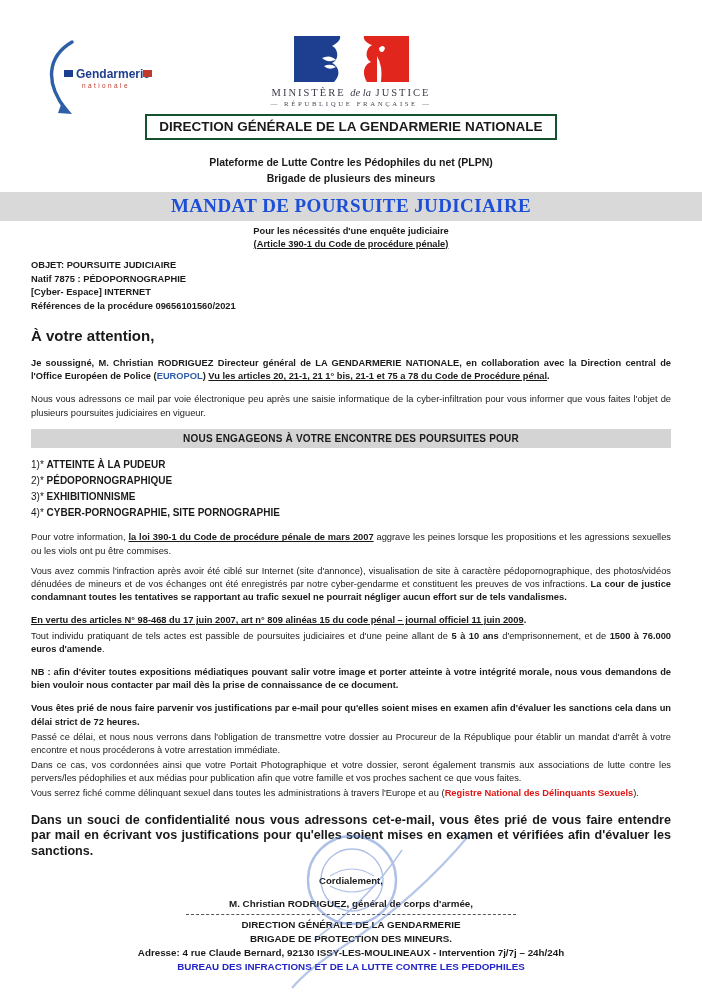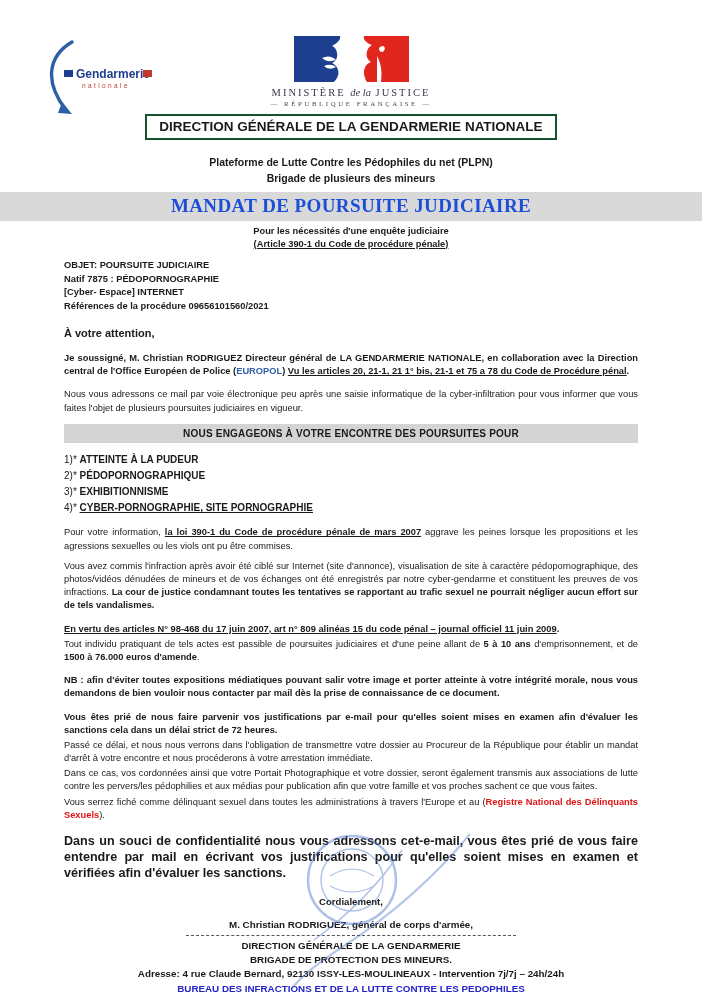--- a/index.html
+++ b/index.html
@@ -2,21 +2,21 @@
 <html><head>
 <meta charset="utf-8">
 <style>
   * { margin:0; padding:0; box-sizing:border-box; }
   html,body { background:#e8e8e8; }
   .page {
     position:relative; width:702px; height:1003px; margin:0 auto;
     background:#ffffff; overflow:hidden;
     font-family:"Liberation Sans", sans-serif; color:#1a1a1a;
   }
-  .content { padding:0 64px; }
+  .content { padding:0 31px; }
 
   
   .header { position:relative; padding-top:36px; }
   .gn-logo { position:absolute; left:42px; top:40px; width:112px; height:78px; }
   .ministry { width:220px; margin:0 auto; text-align:center; }
   .ministry-flags { display:flex; justify-content:center; gap:7px; }
   .ministry-name { margin-top:5px; font-family:"Liberation Serif", serif; font-size:10.5px; letter-spacing:2px; color:#3a3a4a; white-space:nowrap; }
   .ministry-name .script { font-style:italic; letter-spacing:0; }
   .ministry-sub { margin-top:2px; font-family:"Liberation Serif", serif; font-size:6.8px; letter-spacing:2.6px; color:#4a4a58; white-space:nowrap; }
   .direction-box {
@@ -32,21 +32,21 @@
   }
   .title-band .t {
     font-family:"Liberation Serif", serif; font-weight:bold; font-size:19px;
     letter-spacing:.4px; color:#1d4ed8;
   }
   .subtitle { text-align:center; font-weight:bold; font-size:9.3px; margin-top:4px; line-height:1.35; }
   .subtitle .u { text-decoration:underline; }
 
   
   .objet { margin-top:9px; font-weight:bold; font-size:9.3px; line-height:1.45; }
-  .salutation { margin-top:14px; font-weight:bold; font-size:11px; }
+  .salutation { margin-top:14px; font-weight:bold; font-size:15px; }
   .para { margin-top:10px; font-size:9.3px; line-height:1.42; text-align:justify; }
   .banner {
     margin-top:9px; background:#d4d4d4; text-align:center; font-weight:bold;
     font-size:10px; padding:4px 0; letter-spacing:.2px;
   }
   .offense-list { margin-top:9px; font-size:10px; line-height:1.62; }
   .big-para { margin-top:12px; font-weight:bold; font-size:12.6px; line-height:1.25; text-align:justify; }
   .center-line { text-align:center; font-weight:bold; font-size:10.2px; margin-top:11px; }
   .cordial { text-align:center; font-weight:bold; font-size:9.6px; margin-top:15px; }
   .sig-line { text-align:center; font-weight:bold; font-size:9.8px; line-height:1.4; }
@@ -123,21 +123,21 @@
 
     <div class="para" style="margin-top:13px;"><span style="font-weight: bold;">Je soussigné, M. Christian RODRIGUEZ Directeur général de LA GENDARMERIE NATIONALE, en collaboration avec la Direction central de l'Office Européen de Police (</span><span style="font-weight: bold; color: rgb(47, 95, 168);">EUROPOL</span><span style="font-weight: bold;">) </span><span style="font-weight: bold; text-decoration: underline;">Vu les articles 20, 21-1, 21 1° bis, 21-1 et 75 a 78 du Code de Procédure pénal</span><span style="font-weight: bold;">.</span></div>
     <div class="para"><span>Nous vous adressons ce mail par voie électronique peu après une saisie informatique de la cyber-infiltration pour vous informer que vous faites l'objet de plusieurs poursuites judiciaires en vigueur.</span></div>
 
     <div class="banner">NOUS ENGAGEONS À VOTRE ENCONTRE DES POURSUITES POUR</div>
 
     <div class="offense-list">
       <div><span>1)* </span><span style="font-weight: bold;">ATTEINTE À LA PUDEUR</span></div>
       <div><span>2)* </span><span style="font-weight: bold;">PÉDOPORNOGRAPHIQUE</span></div>
       <div><span>3)* </span><span style="font-weight: bold;">EXHIBITIONNISME</span></div>
-      <div><span>4)* </span><span style="font-weight: bold; text-decoration: underline;">CYBER-PORNOGRAPHIE, SITE PORNOGRAPHIE</span></div>
+      <div><span>4)* </span><span style="font-weight: bold;">CYBER-PORNOGRAPHIE, SITE PORNOGRAPHIE</span></div>
     </div>
 
     <div class="para"><span>Pour votre information, </span><span style="font-weight: bold; text-decoration: underline;">la loi 390-1 du Code de procédure pénale de mars 2007</span><span> aggrave les peines lorsque les propositions et les agressions sexuelles ou les viols ont pu être commises.</span></div>
     <div class="para" style="margin-top:7px;"><span>Vous avez commis l'infraction après avoir été ciblé sur Internet (site d'annonce), visualisation de site à caractère pédopornographique, des photos/vidéos dénudées de mineurs et de vos échanges ont été enregistrés par notre cyber-gendarme et constituent les preuves de vos infractions. </span><span style="font-weight: bold;">La cour de justice condamnant toutes les tentatives se rapportant au trafic sexuel ne pourrait négliger aucun effort sur de tels vandalismes.</span></div>
     <div class="para"><span style="font-weight: bold; text-decoration: underline;">En vertu des articles N° 98-468 du 17 juin 2007, art n° 809 alinéas 15 du code pénal – journal officiel 11 juin 2009</span><span style="font-weight: bold;">.</span></div>
     <div class="para" style="margin-top:2px;"><span>Tout individu pratiquant de tels actes est passible de poursuites judiciaires et d'une peine allant de </span><span style="font-weight: bold;">5 à 10 ans</span><span> d'emprisonnement, et de </span><span style="font-weight: bold;">1500 à 76.000 euros d'amende</span><span>.</span></div>
     <div class="para"><span style="font-weight: bold;">NB : afin d'éviter toutes expositions médiatiques pouvant salir votre image et porter atteinte à votre intégrité morale, nous vous demandons de bien vouloir nous contacter par mail dès la prise de connaissance de ce document.</span></div>
     <div class="para"><span style="font-weight: bold;">Vous êtes prié de nous faire parvenir vos justifications par e-mail pour qu'elles soient mises en examen afin d'évaluer les sanctions cela dans un délai strict de 72 heures.</span></div>
     <div class="para" style="margin-top:2px;"><span>Passé ce délai, et nous nous verrons dans l'obligation de transmettre votre dossier au Procureur de la République pour établir un mandat d'arrêt à votre encontre et nous procéderons à votre arrestation immédiate.</span></div>
     <div class="para" style="margin-top:2px;"><span>Dans ce cas, vos cordonnées ainsi que votre Portait Photographique et votre dossier, seront également transmis aux associations de lutte contre les pervers/les pédophilies et aux médias pour publication afin que votre famille et vos proches sachent ce que vous faites.</span></div>

